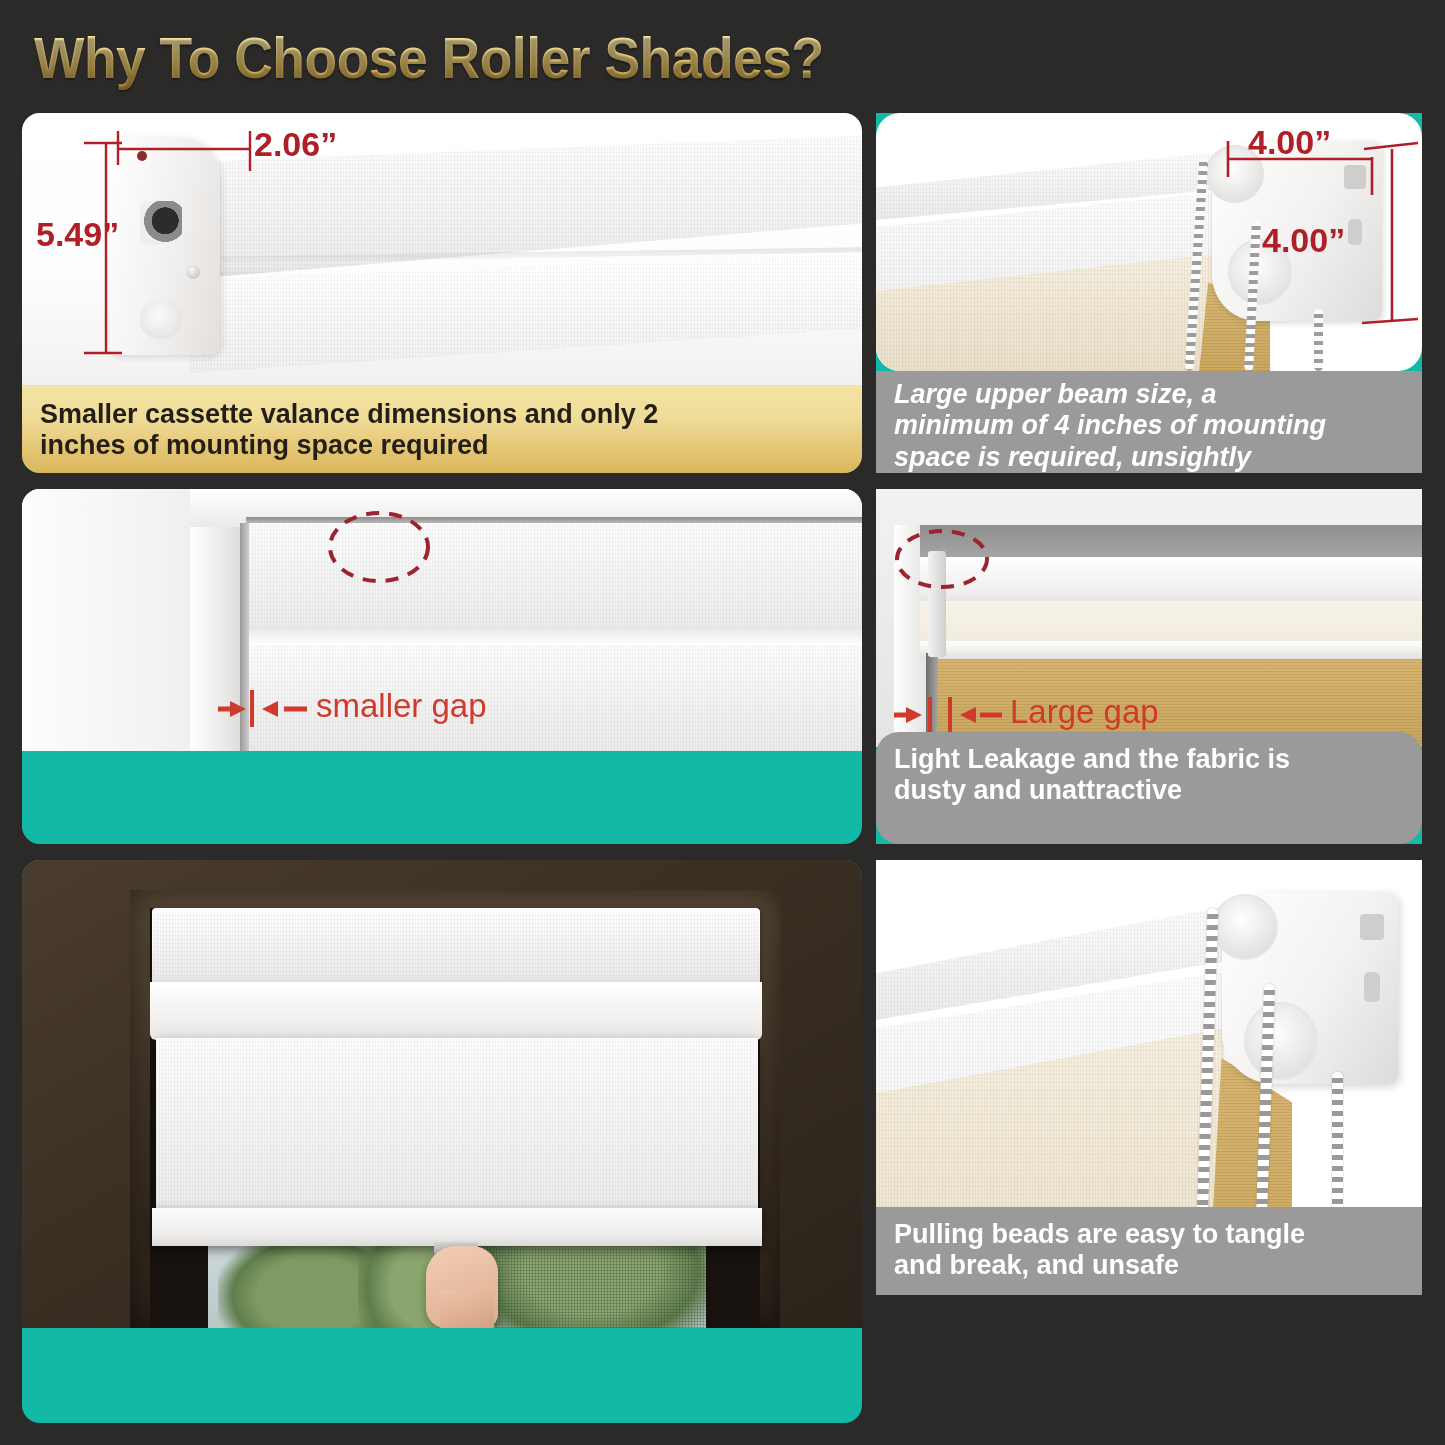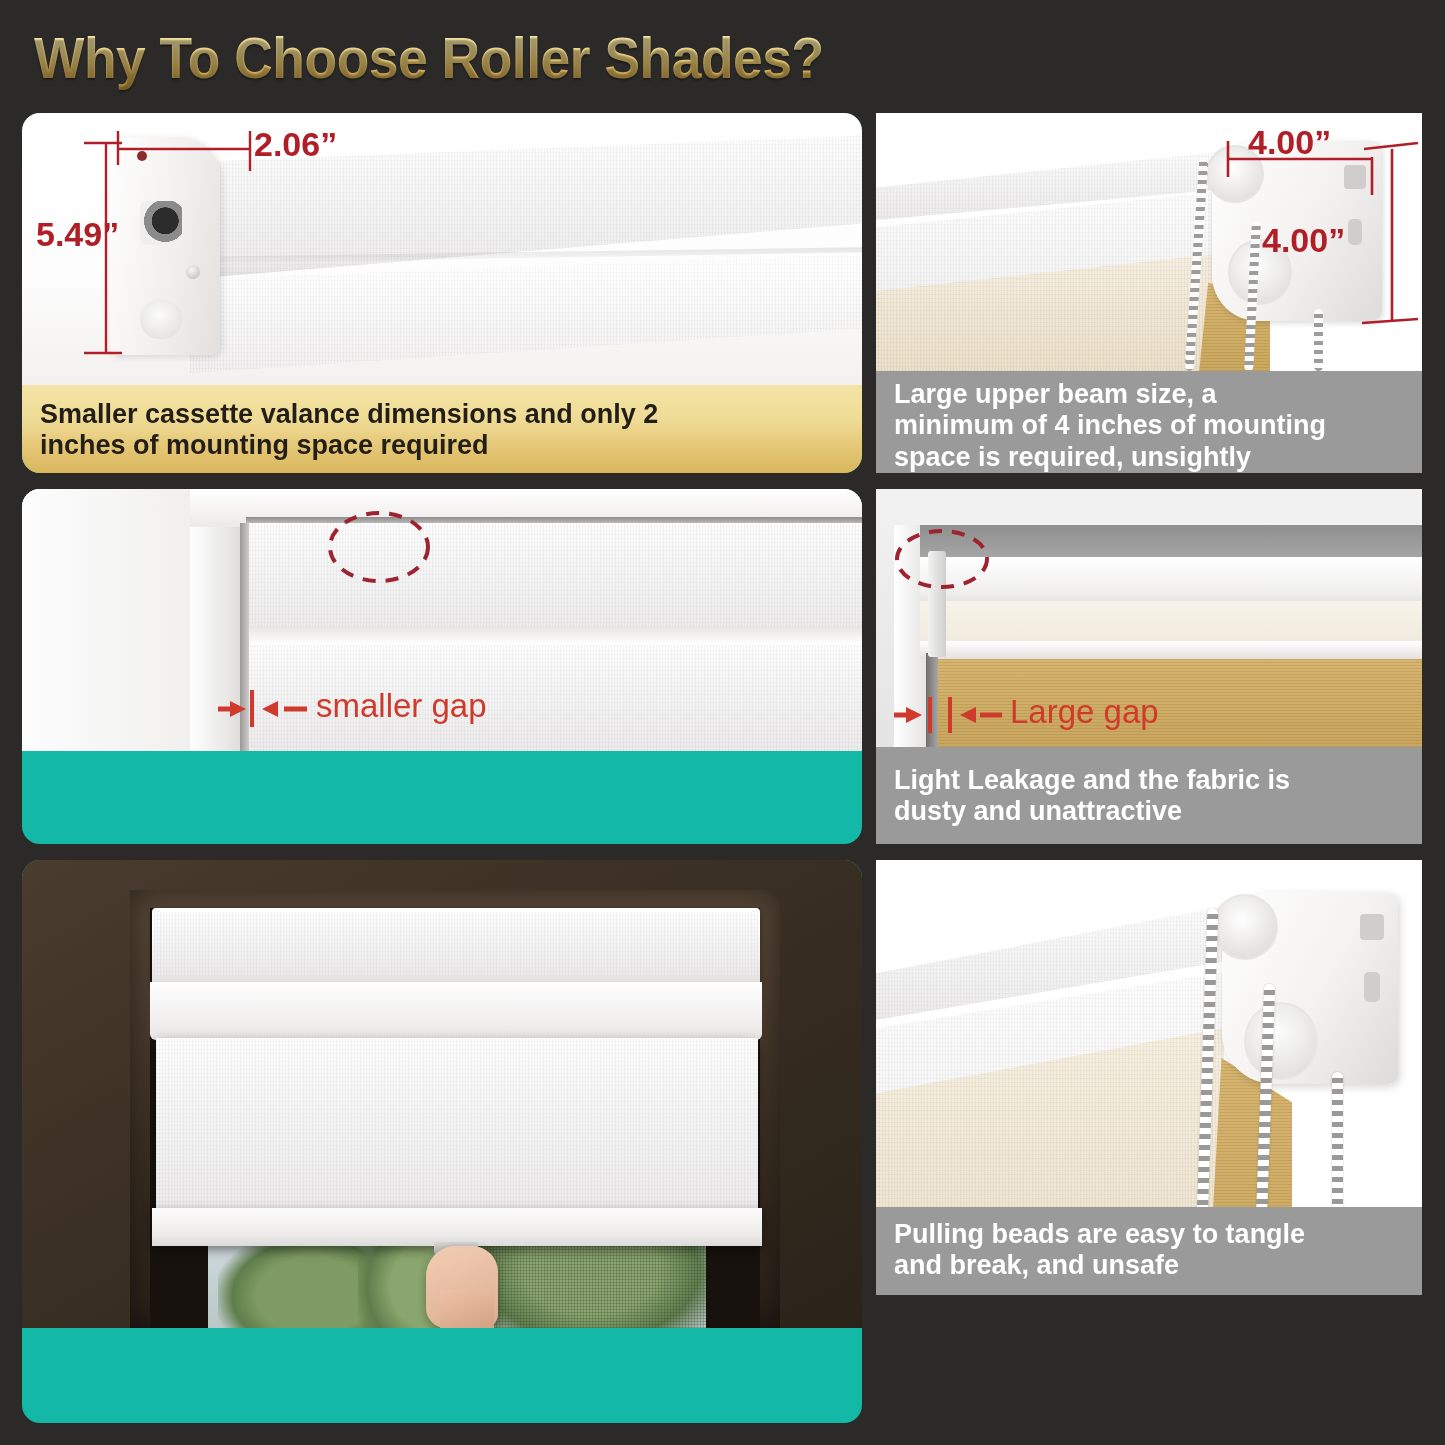--- a/index.html
+++ b/index.html
@@ -129,21 +129,21 @@
     </div>
 
     <div class="caption gold" style="height:88px; font-size:27px;">
       <span>Smaller cassette valance dimensions and only 2
 inches of mounting space required</span>
     </div>
   </div>
 
   <div class="card right" style="left:876px; top:113px; width:546px; height:360px;">
 
-    <div class="photo" style="height:258px; background:#ffffff;">
+    <div class="photo" style="height:258px; background:#ffffff;border-radius:24px;">
 
       <div class="soft tex-white" style="left:-10px; top:34px; width:400px; height:74px;
                   clip-path: polygon(0% 56%, 100% 0%, 100% 52%, 0% 100%);"></div>
       <div class="soft tex-white" style="left:-10px; top:78px; width:360px; height:186px;
                   clip-path: polygon(0% 20%, 100% 0%, 100% 100%, 0% 100%);"></div>
       <div class="soft tex-beige" style="left:-10px; top:140px; width:360px; height:130px;
                   clip-path: polygon(0% 30%, 100% 0%, 100% 100%, 0% 100%); opacity:.97;"></div>
       <div class="soft tex-tan" style="left:322px; top:170px; width:72px; height:100px;
                   clip-path: polygon(14% 0%, 100% 14%, 100% 100%, 0% 100%);"></div>
 
@@ -177,21 +177,21 @@
         <line x1="496" y1="44" x2="496" y2="82" stroke="#b01f28" stroke-width="2.6"></line>
         <line x1="352" y1="46" x2="496" y2="46" stroke="#b01f28" stroke-width="2.6"></line>
         <line x1="516" y1="36" x2="516" y2="208" stroke="#b01f28" stroke-width="2.6"></line>
         <line x1="488" y1="36" x2="542" y2="30" stroke="#b01f28" stroke-width="2.6"></line>
         <line x1="486" y1="210" x2="542" y2="206" stroke="#b01f28" stroke-width="2.6"></line>
       </svg>
       <div class="dim" style="left:372px; top:10px; font-size:34px;">4.00”</div>
       <div class="dim" style="left:386px; top:108px; font-size:34px;">4.00”</div>
     </div>
 
-    <div class="caption grey" style="height:102px; font-size:27px; padding-top:8px;">
+    <div class="caption grey" style="height:102px; font-size:27px; padding-top:8px;font-style:italic;">
       <span>Large upper beam size, a
 minimum of 4 inches of mounting
 space is required, unsightly</span>
     </div>
   </div>
 
   <div class="card left" style="left:22px; top:489px; width:840px; height:355px;">
 
     <div class="photo" style="height:262px; background:linear-gradient(180deg,#fafafa,#f4f3f2);">
 
@@ -260,21 +260,21 @@
         <line x1="18" y1="226" x2="38" y2="226" stroke="#cf3a2c" stroke-width="5"></line>
         <polygon points="46,226 30,218 30,234" fill="#cf3a2c"></polygon>
         <line x1="54" y1="208" x2="54" y2="244" stroke="#cf3a2c" stroke-width="4"></line>
         <line x1="74" y1="208" x2="74" y2="244" stroke="#cf3a2c" stroke-width="4"></line>
         <line x1="126" y1="226" x2="104" y2="226" stroke="#cf3a2c" stroke-width="5"></line>
         <polygon points="84,226 100,218 100,234" fill="#cf3a2c"></polygon>
       </svg>
       <div class="annot" style="left:134px; top:204px; font-size:33px;">Large gap</div>
     </div>
 
-    <div class="caption grey" style="height:97px; font-size:27px; padding-top:18px;">
+    <div class="caption grey" style="height:112px; font-size:27px; padding-top:12px;border-radius:23px;">
       <span>Light Leakage and the fabric is
 dusty and unattractive</span>
     </div>
   </div>
 
   <div class="card left" style="left:22px; top:860px; width:840px; height:563px;">
 
     <div class="photo" style="height:468px; background:linear-gradient(150deg,#4a3c2e 0%,#3a2f23 45%,#2b231a 100%);">
 
       <div class="soft" style="left:108px; top:30px; width:650px; height:438px;

